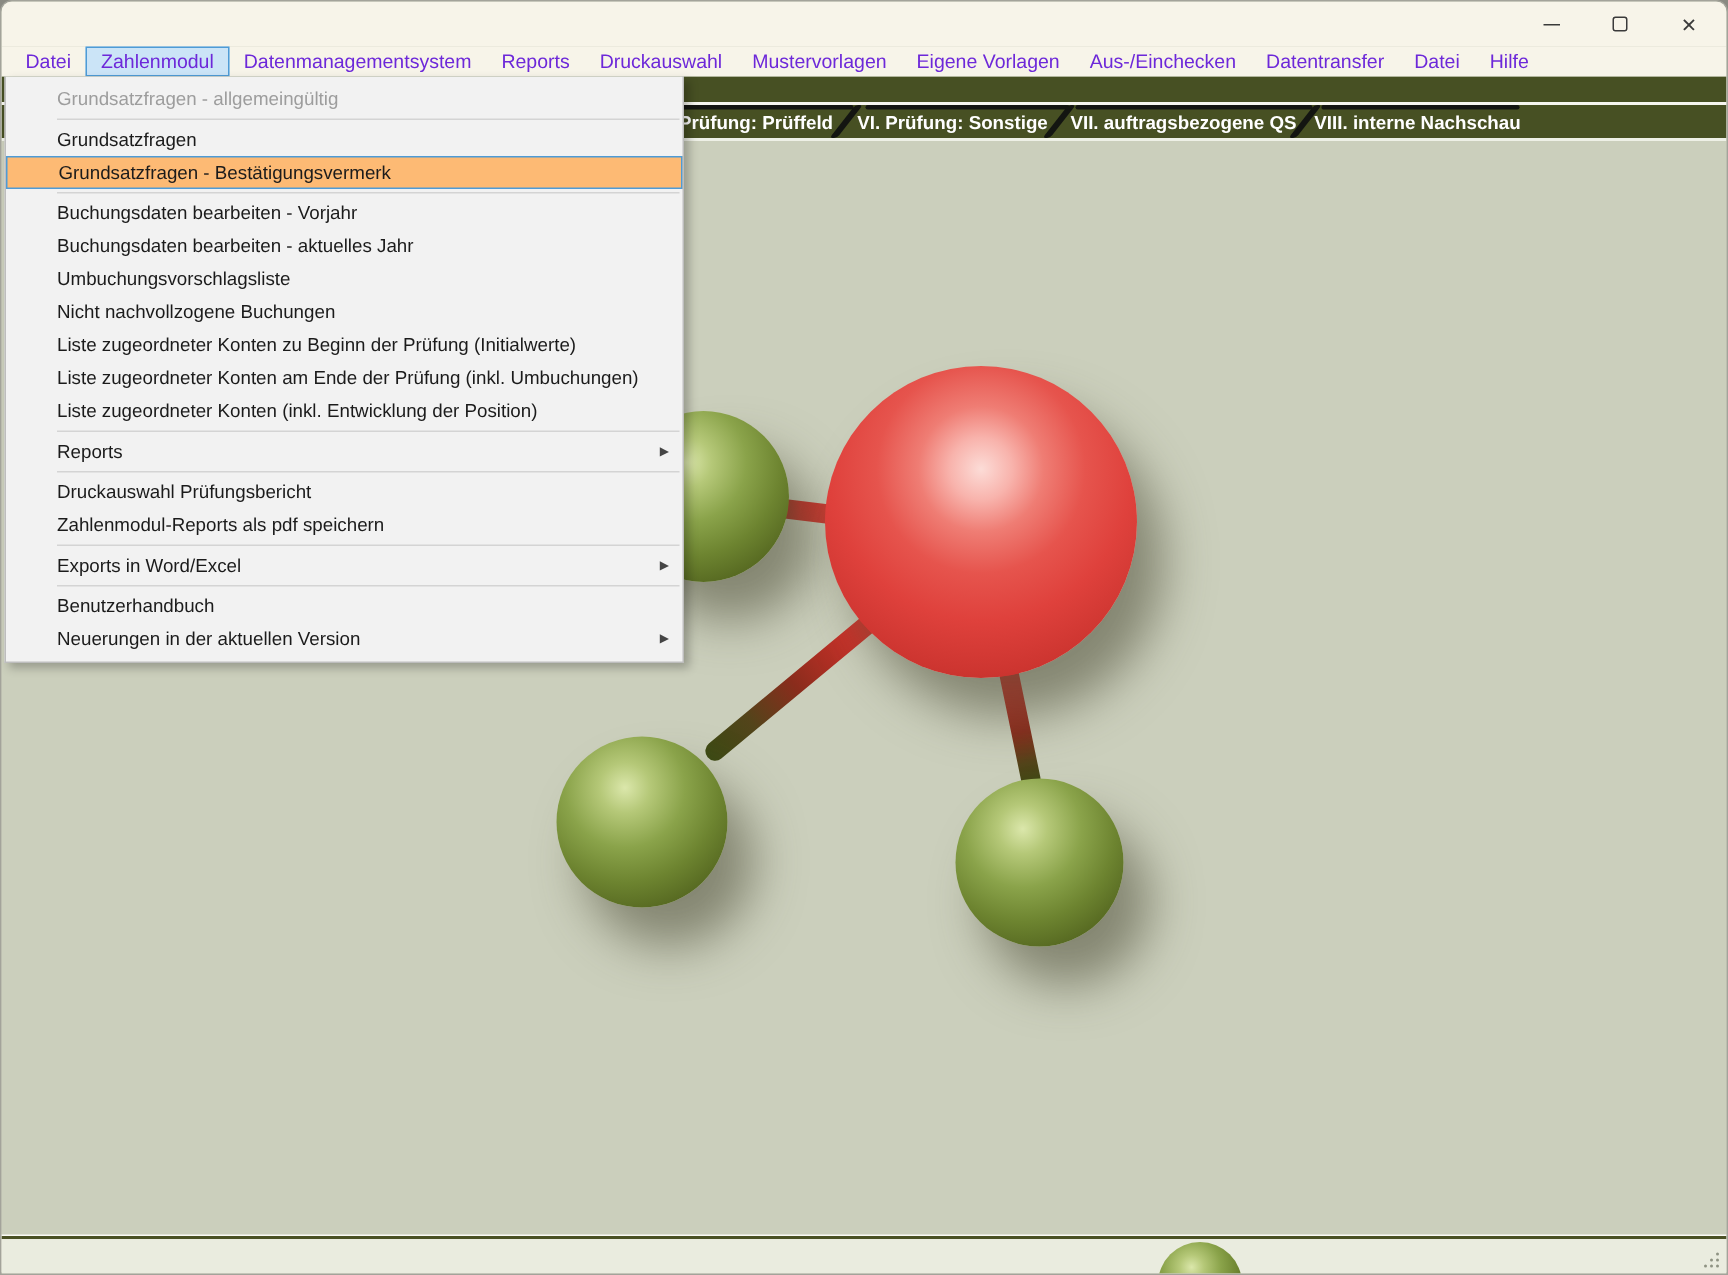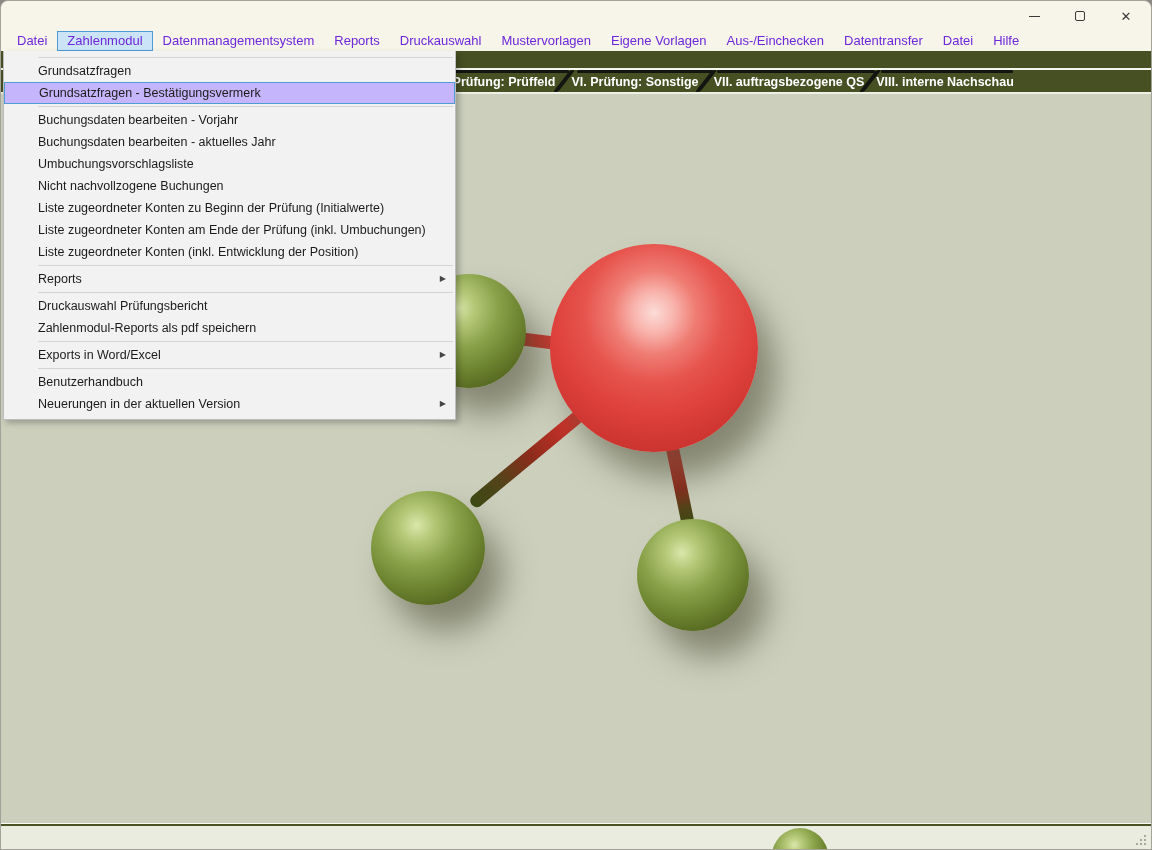--- a/index.html
+++ b/index.html
@@ -59,21 +59,21 @@
   .rod-3 { left:668px; top:374px; width:96px; transform:rotate(78.3deg);
     background:linear-gradient(90deg,#d8423a 0%,#c73129 30%,#8a2c1c 60%,#53441a 82%,#3c4a13 100%); }
 
   
   .dropdown { position:absolute; left:2px; top:50px; width:453px; background:#f2f2f2;
               border:1px solid #bdbdbd; border-top:none; box-shadow:3px 3px 6px rgba(0,0,0,.25);
               padding:4px 0; z-index:40; font-size:12.5px; color:#1b1b1b; }
   .dd-item { position:relative; height:22px; line-height:22px; padding-left:34px; padding-right:26px;
              white-space:nowrap; }
   .dd-item.disabled { color:#9d9d9d; }
-  .dd-item.selected { background:#c4b5fd; border:1px solid #4e9bd6; line-height:20px; }
+  .dd-item.selected { background:#fdba74; border:1px solid #4e9bd6; line-height:20px; }
   .dd-sep { height:1px; background:#d4d4d4; margin:2px 2px 2px 34px; }
   .dd-arrow { position:absolute; right:9px; top:0; font-size:8px; color:#454545; }
 
   
   .statusbar { position:absolute; left:0; right:0; bottom:0; height:25px; background:#eaecdf;
                border-top:2px solid #4a5124; box-shadow:0 -1px 0 #fafaf4; overflow:hidden; }
   .status-sphere { position:absolute; left:771px; top:2px; width:56px; height:56px; border-radius:50%; }
   .resize-grip { position:absolute; right:5px; bottom:4px; width:12px; height:12px; }
   .resize-grip i { position:absolute; width:2px; height:2px; background:#8f9383; border-radius:1px;
                    box-shadow:0 0 0 0 #8f9383; }
@@ -134,20 +134,21 @@
     <div class="rod rod-1"></div>
     <div class="rod rod-2"></div>
     <div class="rod rod-3"></div>
     <div class="sphere sph-green-tl green-grad shadowed"></div>
     <div class="sphere sph-red shadowed"></div>
     <div class="sphere sph-green-bl green-grad shadowed"></div>
     <div class="sphere sph-green-br green-grad shadowed"></div>
   </div>
 
   <div class="dropdown">
+    <div class="dd-item disabled">Grundsatzfragen - allgemeingültig</div>
     <div class="dd-sep"></div>
     <div class="dd-item">Grundsatzfragen</div>
     <div class="dd-item selected">Grundsatzfragen - Bestätigungsvermerk</div>
     <div class="dd-sep"></div>
     <div class="dd-item">Buchungsdaten bearbeiten - Vorjahr</div>
     <div class="dd-item">Buchungsdaten bearbeiten - aktuelles Jahr</div>
     <div class="dd-item">Umbuchungsvorschlagsliste</div>
     <div class="dd-item">Nicht nachvollzogene Buchungen</div>
     <div class="dd-item">Liste zugeordneter Konten zu Beginn der Prüfung (Initialwerte)</div>
     <div class="dd-item">Liste zugeordneter Konten am Ende der Prüfung (inkl. Umbuchungen)</div>

